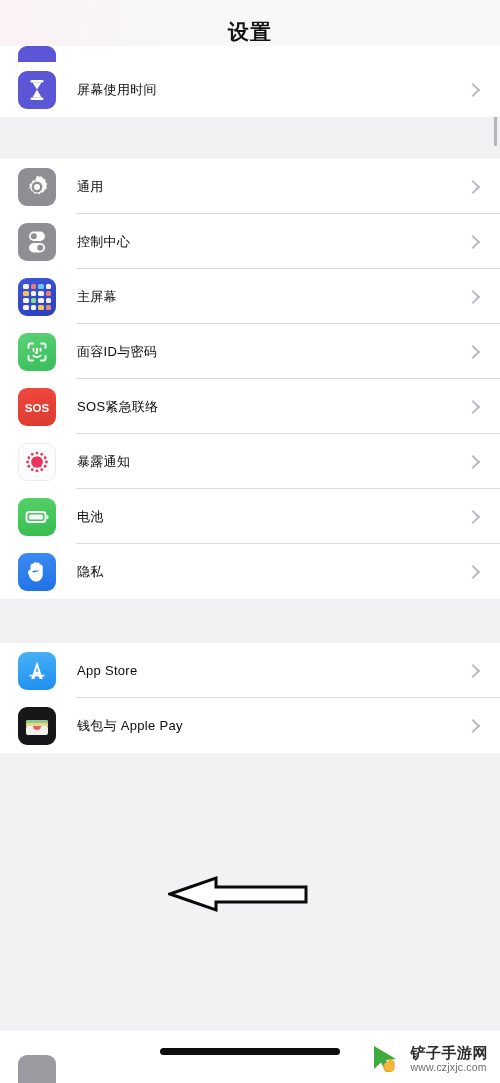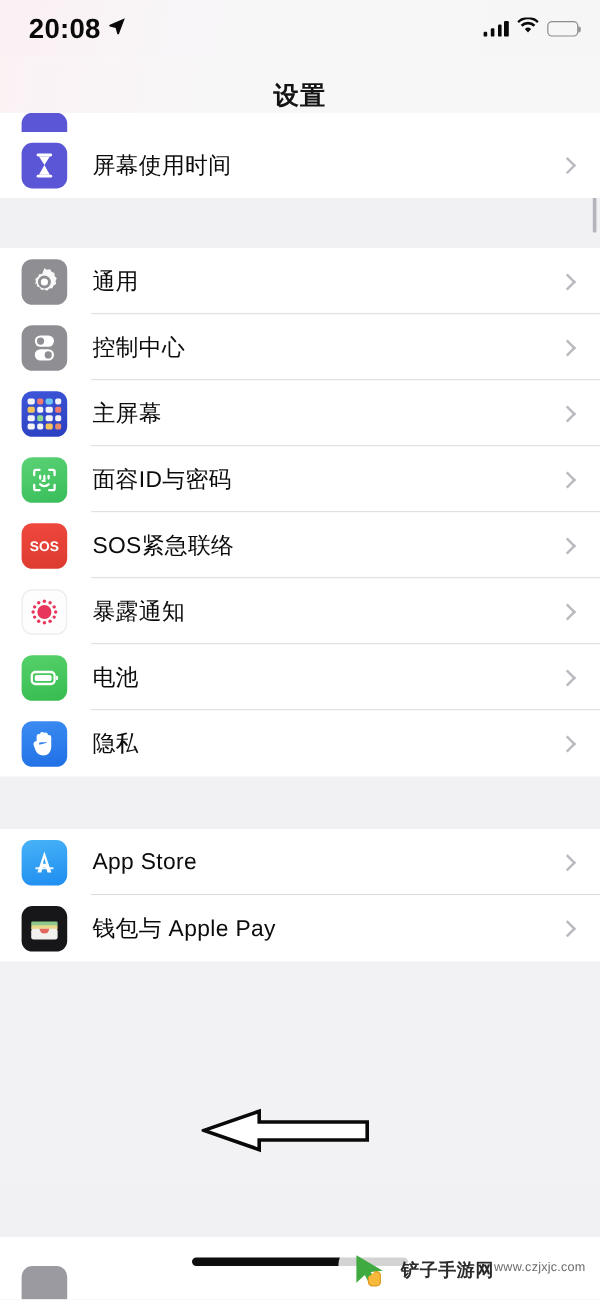--- a/index.html
+++ b/index.html
@@ -95,21 +95,21 @@
   .icon {
     width: 38px; height: 38px;
     border-radius: 9px;
     flex: 0 0 38px;
     display: flex; align-items: center; justify-content: center;
     overflow: hidden;
     position: relative;
   }
   .label {
     margin-left: 21px;
-    font-size: 19px;
+    font-size: 13px;
     color: #0c0c0c;
     letter-spacing: 0.3px;
     white-space: nowrap;
   }
   .chev {
     position: absolute; right: 22px; top: 50%;
     transform: translateY(-50%);
     width: 10px; height: 10px;
     border-right: 2.4px solid #b9b9bf;
     border-top: 2.4px solid #b9b9bf;
@@ -187,58 +187,29 @@
   
   .watermark {
     position: absolute;
     right: 6px; bottom: 4px;
     display: flex; align-items: center; gap: 6px;
     background: rgba(255,255,255,0.82);
     border-radius: 16px 0 0 0;
     padding: 6px 6px 5px 12px;
   }
   .wm-logo { width: 34px; height: 30px; flex: 0 0 34px; }
-  .wm-text { display: flex; flex-direction: row; line-height: 1.12; }
+  .wm-text { display: flex; flex-direction: column; line-height: 1.12; }
   .wm-title { font-size: 15px; font-weight: 700; color: #2b2b2b; letter-spacing: 0.5px; }
   .wm-url { font-size: 10.5px; color: #6b6b6b; letter-spacing: 0.2px; }
 </style>
 </head>
 <body>
 
 <div id="screen">
 
-  <div class="statusbar">
-    <div class="sb-left">
-      <span class="sb-time">20:08</span>
-      <span class="loc-arrow">
-        <svg width="15" height="15" viewBox="0 0 16 16">
-            <path d="M15 1.3 1.6 7.1c-.7.3-.6 1.3.1 1.5l5.1 1.4 1.4 5.1c.2.7 1.2.8 1.5.1L15 1.3z" fill="#0a0a0a"></path>
-          </svg>
-      </span>
-    </div>
-    <div class="sb-right">
-      <span class="bars">
-          <i></i>
-          <i></i>
-          <i></i>
-          <i></i>
-        </span>
-      <span>
-        <svg width="18" height="14" viewBox="0 0 20 15">
-          <path d="M10 13.6 7.1 10.5a4.2 4.2 0 0 1 5.8 0L10 13.6z" fill="#0a0a0a"></path>
-          <path d="M4.9 8.3 3.2 6.5a9.7 9.7 0 0 1 13.6 0l-1.7 1.8a7.3 7.3 0 0 0-10.2 0z" fill="#0a0a0a"></path>
-          <path d="M1.6 4.9 0 3.2a14.2 14.2 0 0 1 20 0l-1.6 1.7a11.9 11.9 0 0 0-16.8 0z" fill="#0a0a0a"></path>
-        </svg>
-      </span>
-      <span class="batt">
-        <span class="fill" style="width:45%"></span>
-        <span class="nub"></span>
-      </span>
-    </div>
-  </div>
 
   <div class="navbar">
     <span class="nav-title">设置</span>
   </div>
 
   <div class="list-area">
 
     <div class="scrollbar"></div>
 
     <div class="group">

